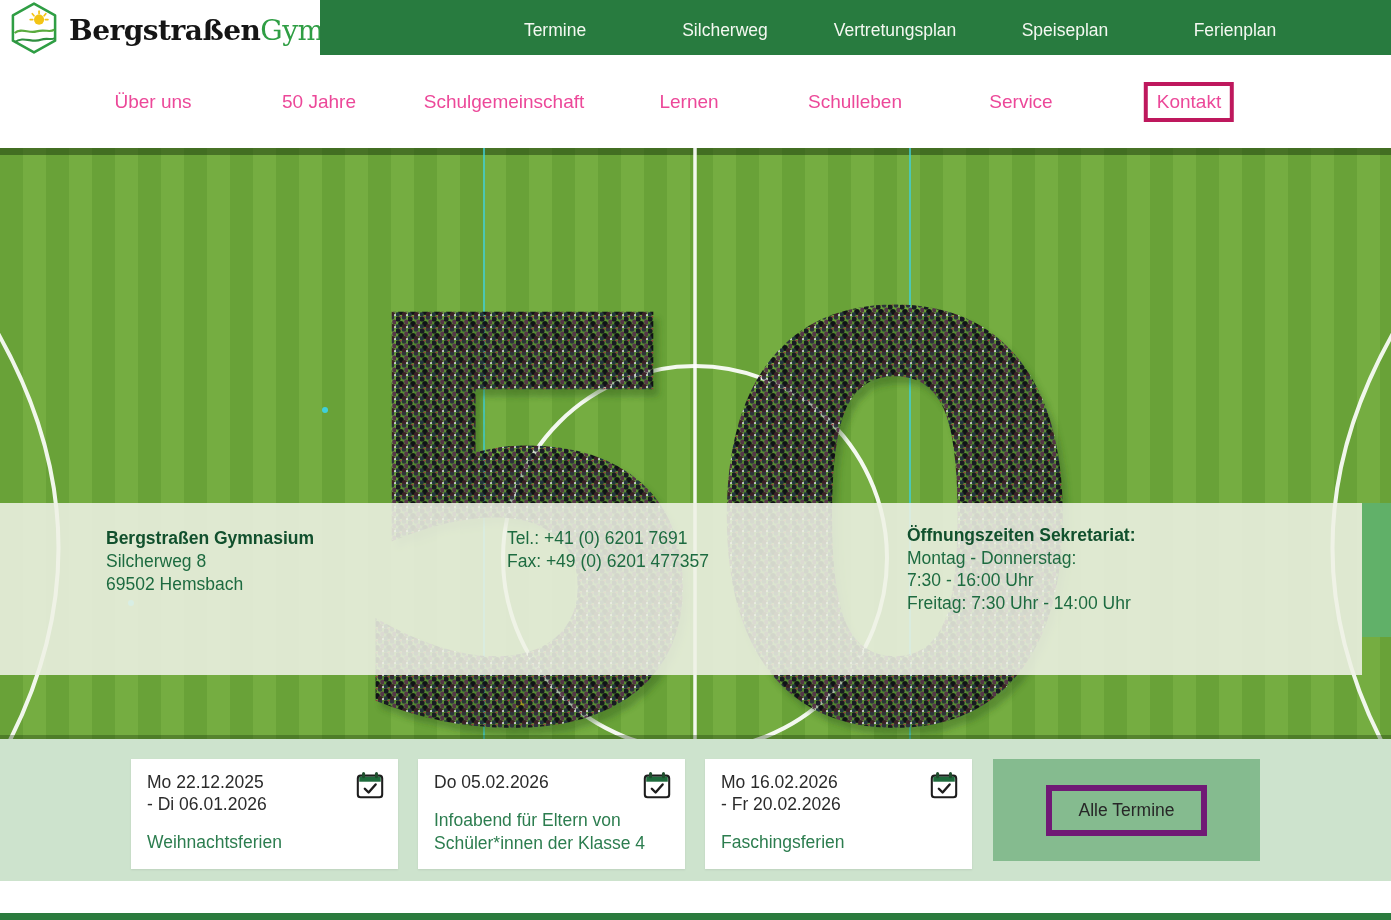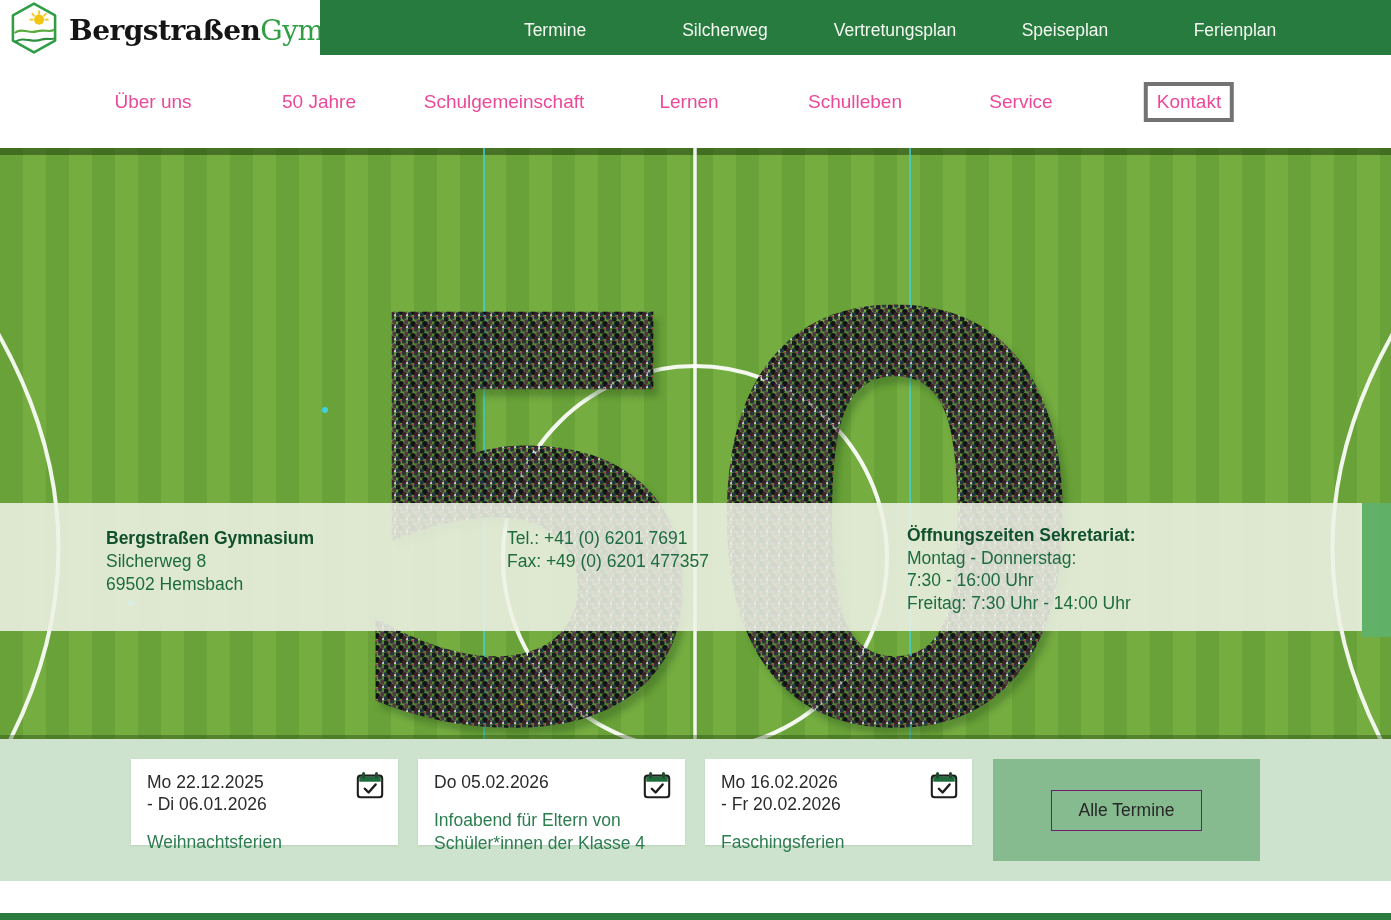--- a/index.html
+++ b/index.html
@@ -21,50 +21,50 @@
   
   .mainnav{position:relative;height:93px;background:#fff;}
   .mainnav-item{position:absolute;top:50%;transform:translate(-50%,-50%);color:#ec4899;font-size:19px;cursor:pointer;white-space:nowrap;}
   .mainnav-item:nth-of-type(1){left:153px}
   .mainnav-item:nth-of-type(2){left:319px}
   .mainnav-item:nth-of-type(3){left:504px}
   .mainnav-item:nth-of-type(4){left:689px}
   .mainnav-item:nth-of-type(5){left:855px}
   .mainnav-item:nth-of-type(6){left:1021px}
   .mainnav-item:nth-of-type(7){left:1189px}
-  .mainnav-item.highlight{border:4px solid #737373;padding:5px 9px;}
+  .mainnav-item.highlight{border:4px solid #be185d;padding:5px 9px;}
 
   
   .hero{position:relative;height:591px;overflow:hidden;
     background:repeating-linear-gradient(90deg,#69a238 0 23px,#75ad41 23px 46px);}
   .hero::before{content:"";position:absolute;left:0;top:0;right:0;height:7px;background:rgba(28,58,12,.5);}
   .hero::after{content:"";position:absolute;left:0;bottom:0;right:0;height:4px;background:rgba(28,58,12,.35);}
   .hero-markings{position:absolute;left:0;top:0;}
 
-  .band{position:absolute;left:0;top:355px;width:1362px;height:128px;background:rgba(238,241,229,0.88);}
+  .band{position:absolute;left:0;top:355px;width:1362px;height:172px;background:rgba(238,241,229,0.88);}
   .band-next{position:absolute;left:1362px;top:355px;width:29px;height:134px;background:rgba(95,178,110,0.88);cursor:pointer;}
   .band-col{position:absolute;top:24px;color:#1d6b40;font-size:17.5px;line-height:23px;}
   .band-col .b{font-weight:bold;color:#11502d;}
   .band-col.c1{left:106px}
   .band-col.c2{left:507px}
   .band-col.c3{left:907px;top:21px;line-height:22.5px;}
 
   
   .events{position:relative;height:142px;background:#cde3cd;}
-  .card{position:absolute;top:20px;width:267px;height:86px;background:#fff;box-sizing:border-box;
+  .card{position:absolute;top:20px;width:267px;height:110px;background:#fff;box-sizing:border-box;
     padding:12px 16px;box-shadow:0 1px 2px rgba(0,0,0,.08);cursor:pointer;}
   .card:nth-of-type(1){left:131px}
   .card:nth-of-type(2){left:418px}
   .card:nth-of-type(3){left:705px}
   .card .date{font-size:17.5px;color:#2b2b2b;line-height:22px;}
   .card .title{font-size:17.5px;color:#2c7d4f;margin-top:16px;line-height:23px;}
   .card .cal{position:absolute;top:11px;right:13px;}
   .allblock{position:absolute;left:993px;top:20px;width:267px;height:102px;background:#85bb8f;
     display:flex;align-items:center;justify-content:center;}
-  .allbtn{border:1px solid #701a75;background:transparent;color:#272727;font-size:17.5px;
+  .allbtn{border:6px solid #701a75;background:transparent;color:#272727;font-size:17.5px;
     padding:9px 27px;cursor:pointer;font-family:inherit;}
 
   
   .footer-white{height:32px;background:#fff;}
   .footer-green{height:7px;background:#2b7b3e;}
 </style>
 </head>
 <body>
 
 <div class="header">

